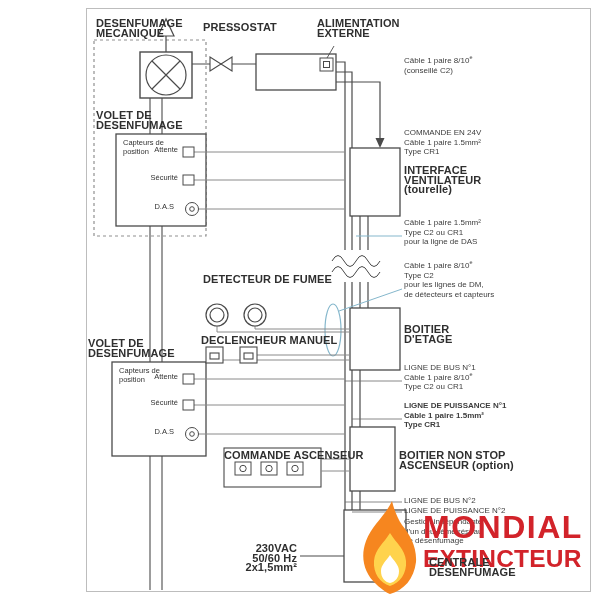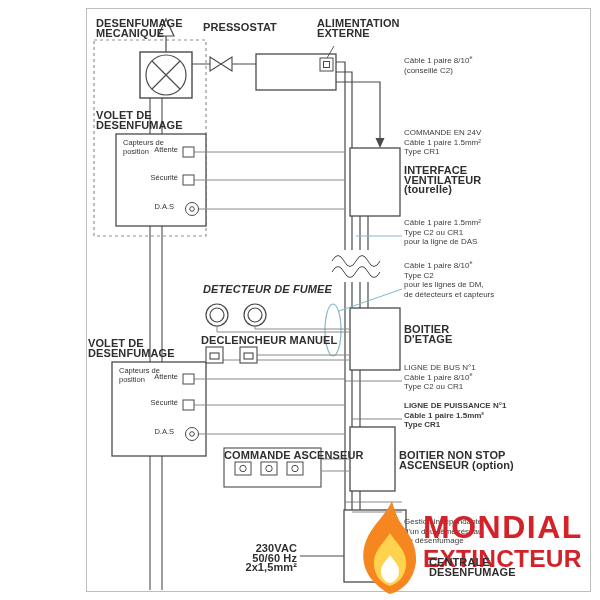--- a/index.html
+++ b/index.html
@@ -215,20 +215,24 @@
   </div>
   <div class="t a" style="left:404px;top:401px;font-weight:bold;">
     <div>LIGNE DE PUISSANCE N°1</div>
     <div>Câble 1 paire 1.5mm²</div>
     <div>Type CR1</div>
   </div>
   <div class="t b" style="left:399px;top:451px;">
     <div>BOITIER NON STOP</div>
     <div>ASCENSEUR (option)</div>
   </div>
+  <div class="t a" style="left:404px;top:496px;">
+    <div>LIGNE DE BUS N°2</div>
+    <div>LIGNE DE PUISSANCE N°2</div>
+  </div>
   <div class="t a" style="left:404px;top:517px;">
     <div>Gestion indépendante</div>
     <div>d'un deuxième réseau</div>
     <div>de désenfumage</div>
   </div>
   <div class="t b ztop" style="left:429px;top:558px;">
     <div>CENTRALE</div>
     <div>DESENFUMAGE</div>
   </div>
 
@@ -249,21 +253,21 @@
     <div>DESENFUMAGE</div>
   </div>
   <div class="t s" style="left:119px;top:366px;">
     <div>Capteurs de</div>
     <div>position</div>
   </div>
   <div class="t s ra" style="left:132px;top:372px;width:46px;">Attente</div>
   <div class="t s ra" style="left:132px;top:398px;width:46px;">Sécurité</div>
   <div class="t s ra" style="left:128px;top:427px;width:46px;">D.A.S</div>
 
-  <div class="t b" style="left:203px;top:285px;font-style:italic;">DETECTEUR DE FUMEE</div>
+  <div class="t b" style="left:203px;top:275px;">DETECTEUR DE FUMEE</div>
   <div class="t b" style="left:201px;top:336px;">DECLENCHEUR MANUEL</div>
   <div class="t b ctr" style="left:224px;top:451px;width:118px;text-align:right;">COMMANDE ASCENSEUR</div>
   <div class="t b ra" style="left:240px;top:544px;width:57px;">
     <div>230VAC</div>
     <div>50/60 Hz</div>
     <div>2x1,5mm²</div>
   </div>
 
   <svg class="flame" viewBox="0 0 84 98">
     <path fill="#f6861f" d="M44,2 C38,16 24,26 18,42 C12,58 16,74 28,85 C34,91 41,95 42,95 C56,91 66,80 68,63 C69,48 62,36 54,26 C50,20 46,11 44,2 Z"></path>

